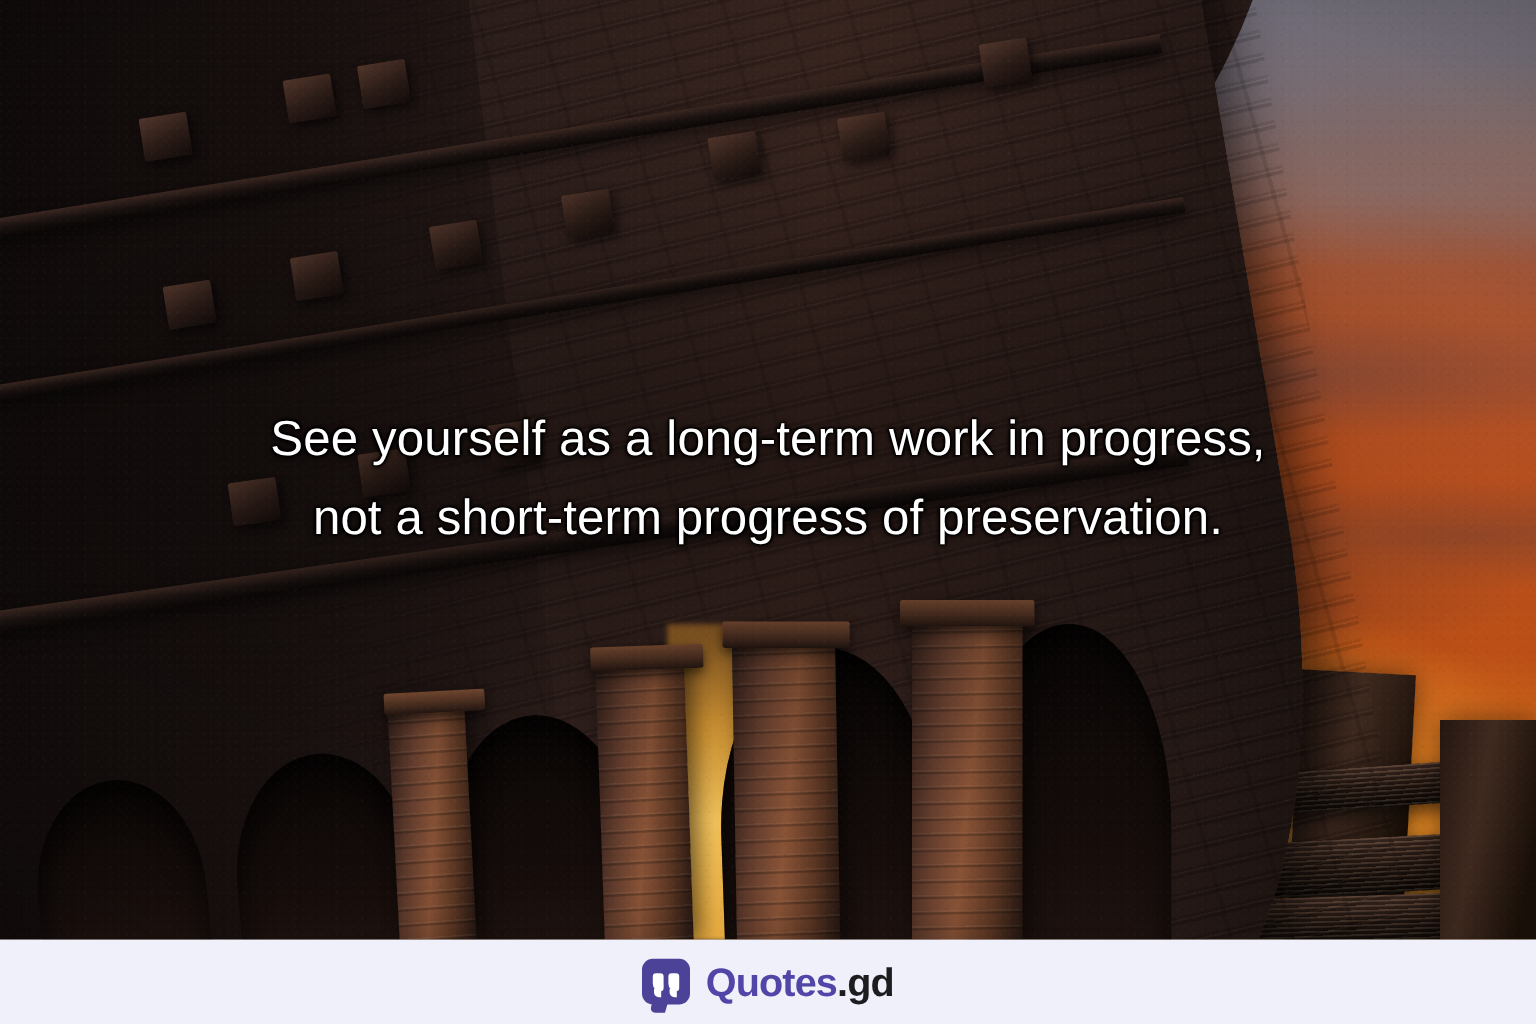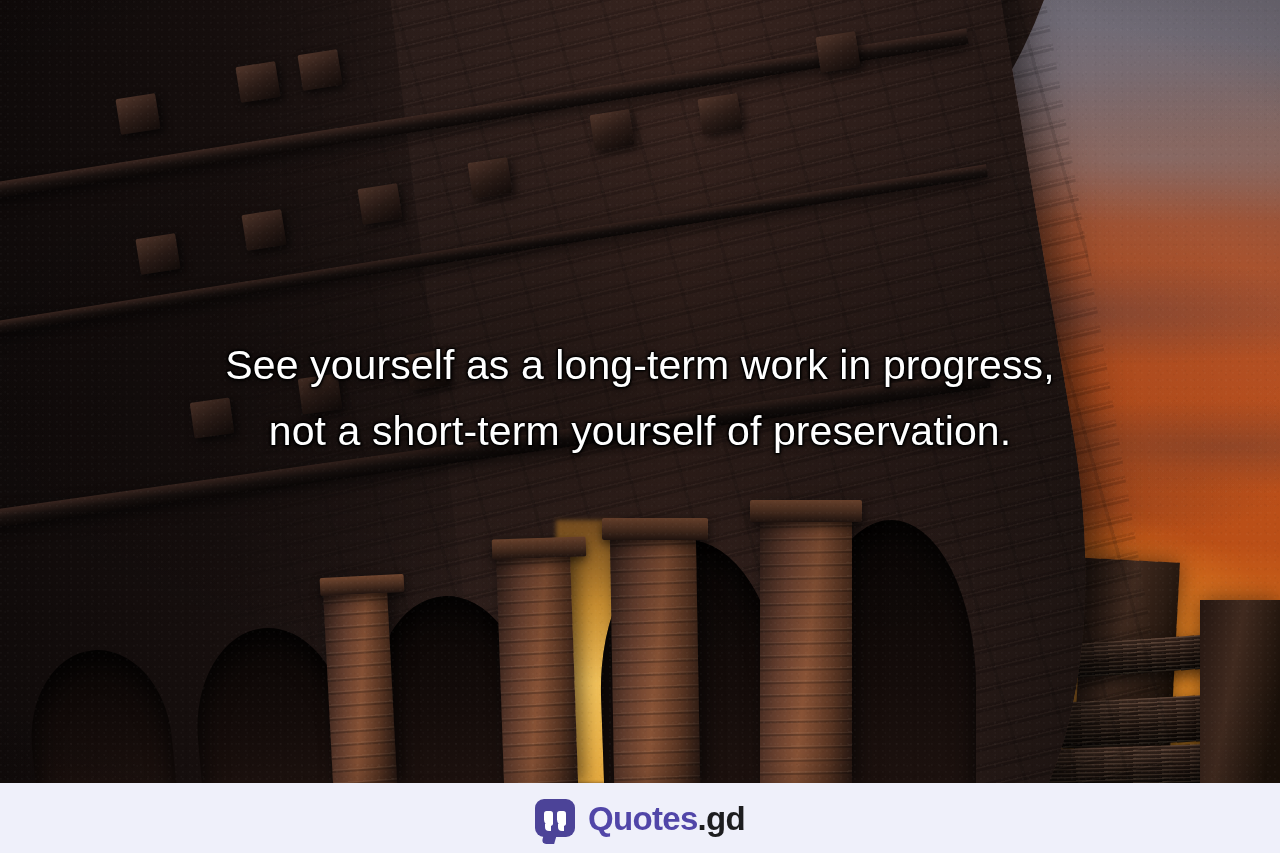--- a/index.html
+++ b/index.html
@@ -394,21 +394,21 @@
     <div class="capital" style="left:492px; top:538px; width:94px; height:20px; transform:rotate(-2deg);"></div>
     <div class="capital" style="left:602px; top:518px; width:106px; height:22px;"></div>
     <div class="capital" style="left:750px; top:500px; width:112px; height:22px;"></div>
 
     <div class="grain"></div>
     <div class="vignette"></div>
   </div>
 
   <div id="quote-text-block">
     <span class="quote-line">See yourself as a long-term work in progress,</span>
-    <span class="quote-line">not a short-term yourself of preservation.</span>
+    <span class="quote-line">not a short-term progress of preservation.</span>
   </div>
 
 
   <div id="site-footer">
     <div id="brand-logo">
       <span id="brand-mark">
         <span class="qmark">
           <span></span>
             <span></span>
         </span>

